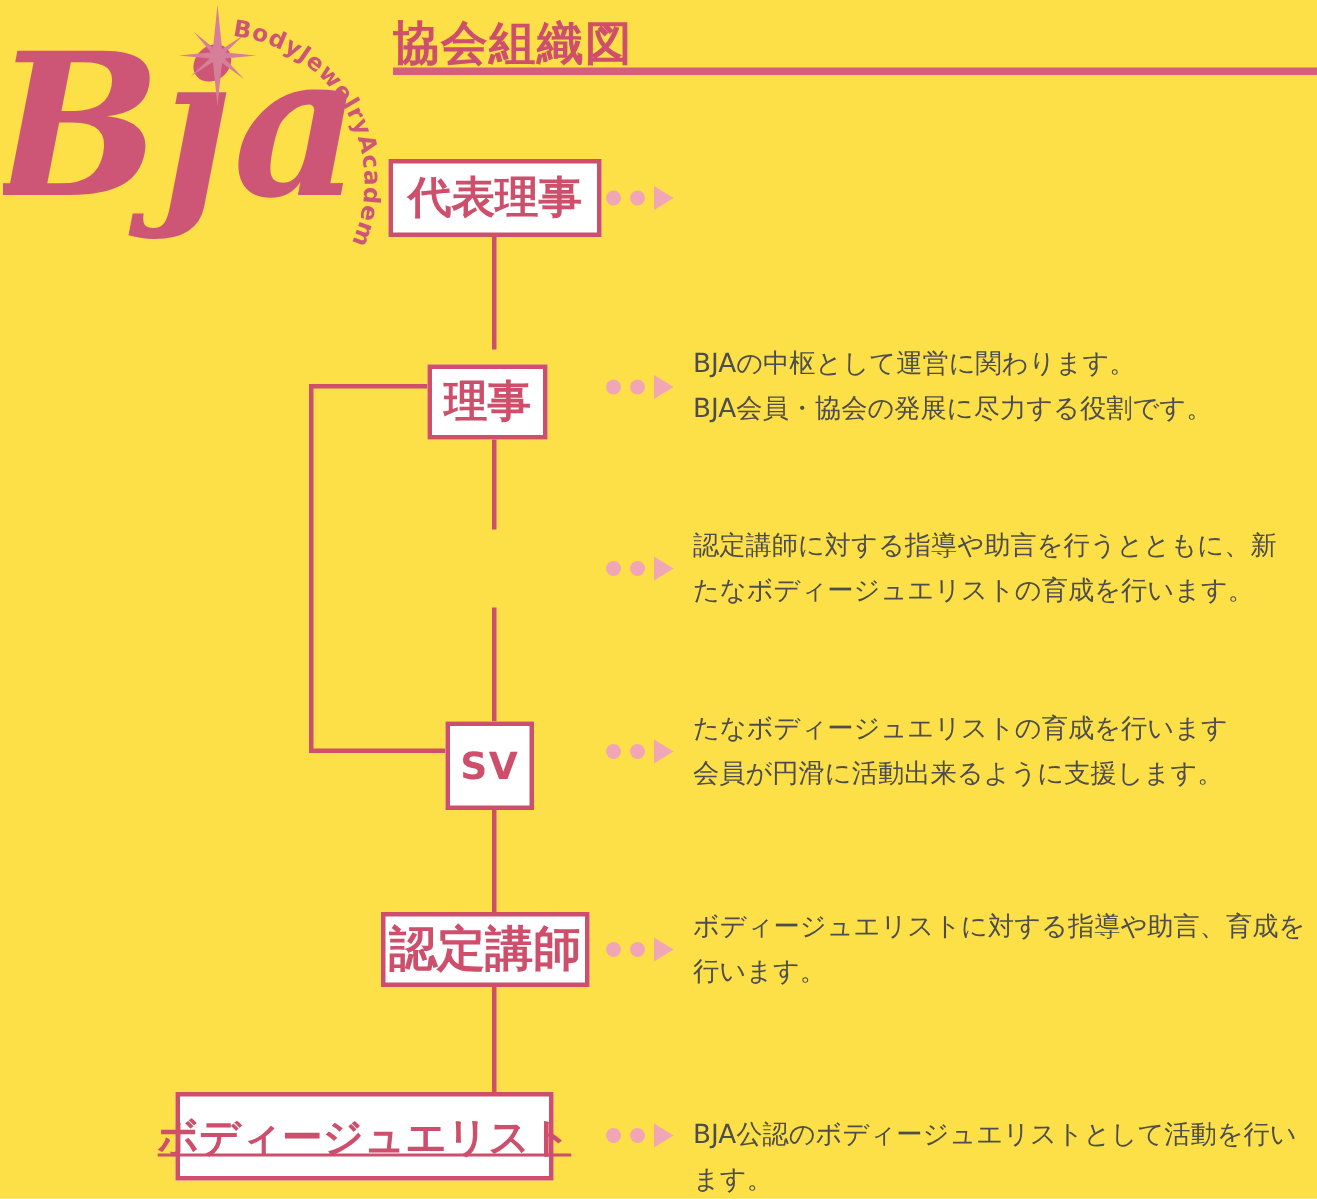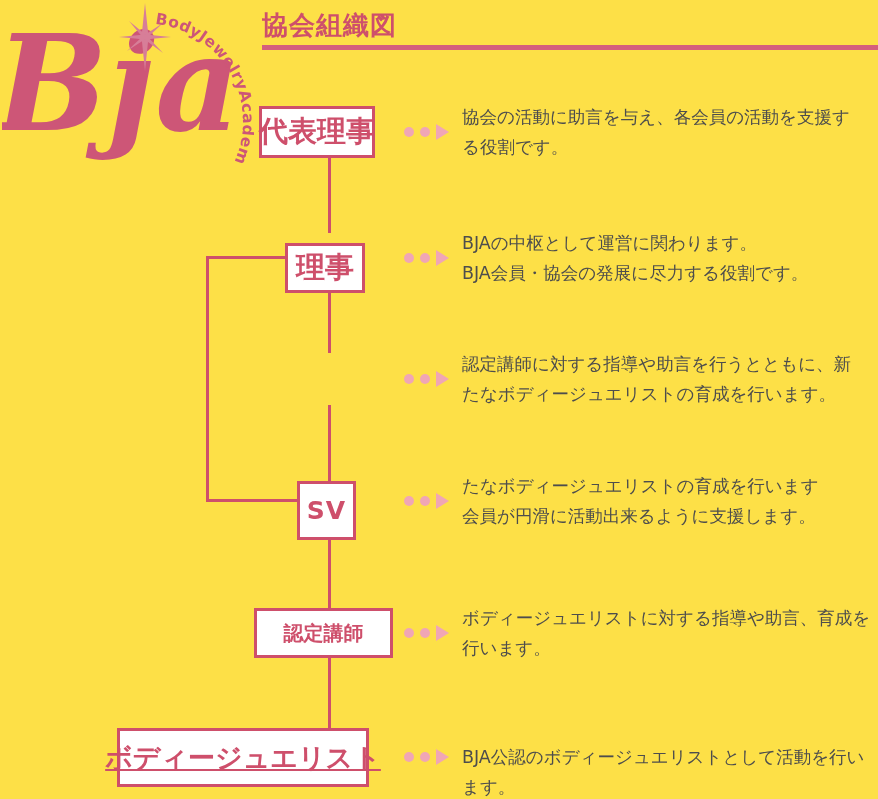--- a/index.html
+++ b/index.html
@@ -7,36 +7,36 @@
     --accent-soft:#f0a6b5;
     --underline:#d45f7d;
     --logo:#cd5677;
     --text:#4d4d4d;
   }
   *{margin:0;padding:0;box-sizing:border-box;}
   body{background:#ffffff;font-family:"DejaVu Sans","Liberation Sans",sans-serif;}
   .stage{position:relative;width:878px;height:799px;background:#fde047;overflow:hidden;}
 
   
-  .page-title{position:absolute;left:262px;top:8px;font-size:26px;font-weight:bold;
+  .page-title{position:absolute;left:262px;top:8px;font-size:31px;font-weight:bold;
     color:var(--accent);letter-spacing:1px;}
   .title-rule{position:absolute;left:262px;top:45px;width:616px;height:5px;background:var(--underline);}
 
   
   .logo{position:absolute;left:2px;top:0px;}
 
   
   .box{position:absolute;background:#fff;border:3px solid var(--accent);
     display:flex;align-items:center;justify-content:center;color:var(--accent);
     font-weight:bold;white-space:nowrap;z-index:2;}
-  .b1{left:259px;top:106px;width:116px;height:52px;font-size:29px;}
+  .b1{left:259px;top:106px;width:142px;height:52px;font-size:29px;}
   .b2{left:285px;top:233px;width:80px;height:50px;font-size:29px;margin-top:10px;}
   .b3{left:254px;top:353px;width:137px;height:52px;font-size:28px;}
   .b4{left:297px;top:481px;width:59px;height:59px;font-size:25px;letter-spacing:1px;}
-  .b5{left:254px;top:608px;width:139px;height:50px;font-size:20px;}
+  .b5{left:254px;top:608px;width:139px;height:50px;font-size:32px;}
   .b6{left:117px;top:728px;width:252px;height:59px;font-size:27px;text-decoration:underline;}
 
   
   .vline{position:absolute;width:3px;background:var(--accent);left:328px;z-index:1;}
   .v1{top:158px;height:75px;} .v2{top:283px;height:70px;} .v3{top:405px;height:76px;}
   .v4{top:522px;height:86px;} .v5{top:658px;height:70px;}
   .hline{position:absolute;height:3px;background:var(--accent);z-index:1;}
   .bh1{left:206px;top:256px;width:79px;}
   .bh2{left:206px;top:499px;width:91px;}
   .bv{position:absolute;width:3px;background:var(--accent);left:206px;top:256px;height:246px;z-index:1;}
@@ -114,22 +114,20 @@
     <span class="dot"></span>
     <span class="dot"></span>
     <span class="tri"></span>
   </div>
   <div class="marker m6">
     <span class="dot"></span>
     <span class="dot"></span>
     <span class="tri"></span>
   </div>
 
-  <div class="desc d1">協会の活動に助言を与え、各会員の活動を支援す
-る役割です。</div>
   <div class="desc d2">BJAの中枢として運営に関わります。
 BJA会員・協会の発展に尽力する役割です。</div>
   <div class="desc d3">認定講師に対する指導や助言を行うとともに、新
 たなボディージュエリストの育成を行います。</div>
   <div class="desc d4">たなボディージュエリストの育成を行います
 会員が円滑に活動出来るように支援します。</div>
   <div class="desc d5">ボディージュエリストに対する指導や助言、育成を
 行います。</div>
   <div class="desc d6">BJA公認のボディージュエリストとして活動を行います。</div>
 

